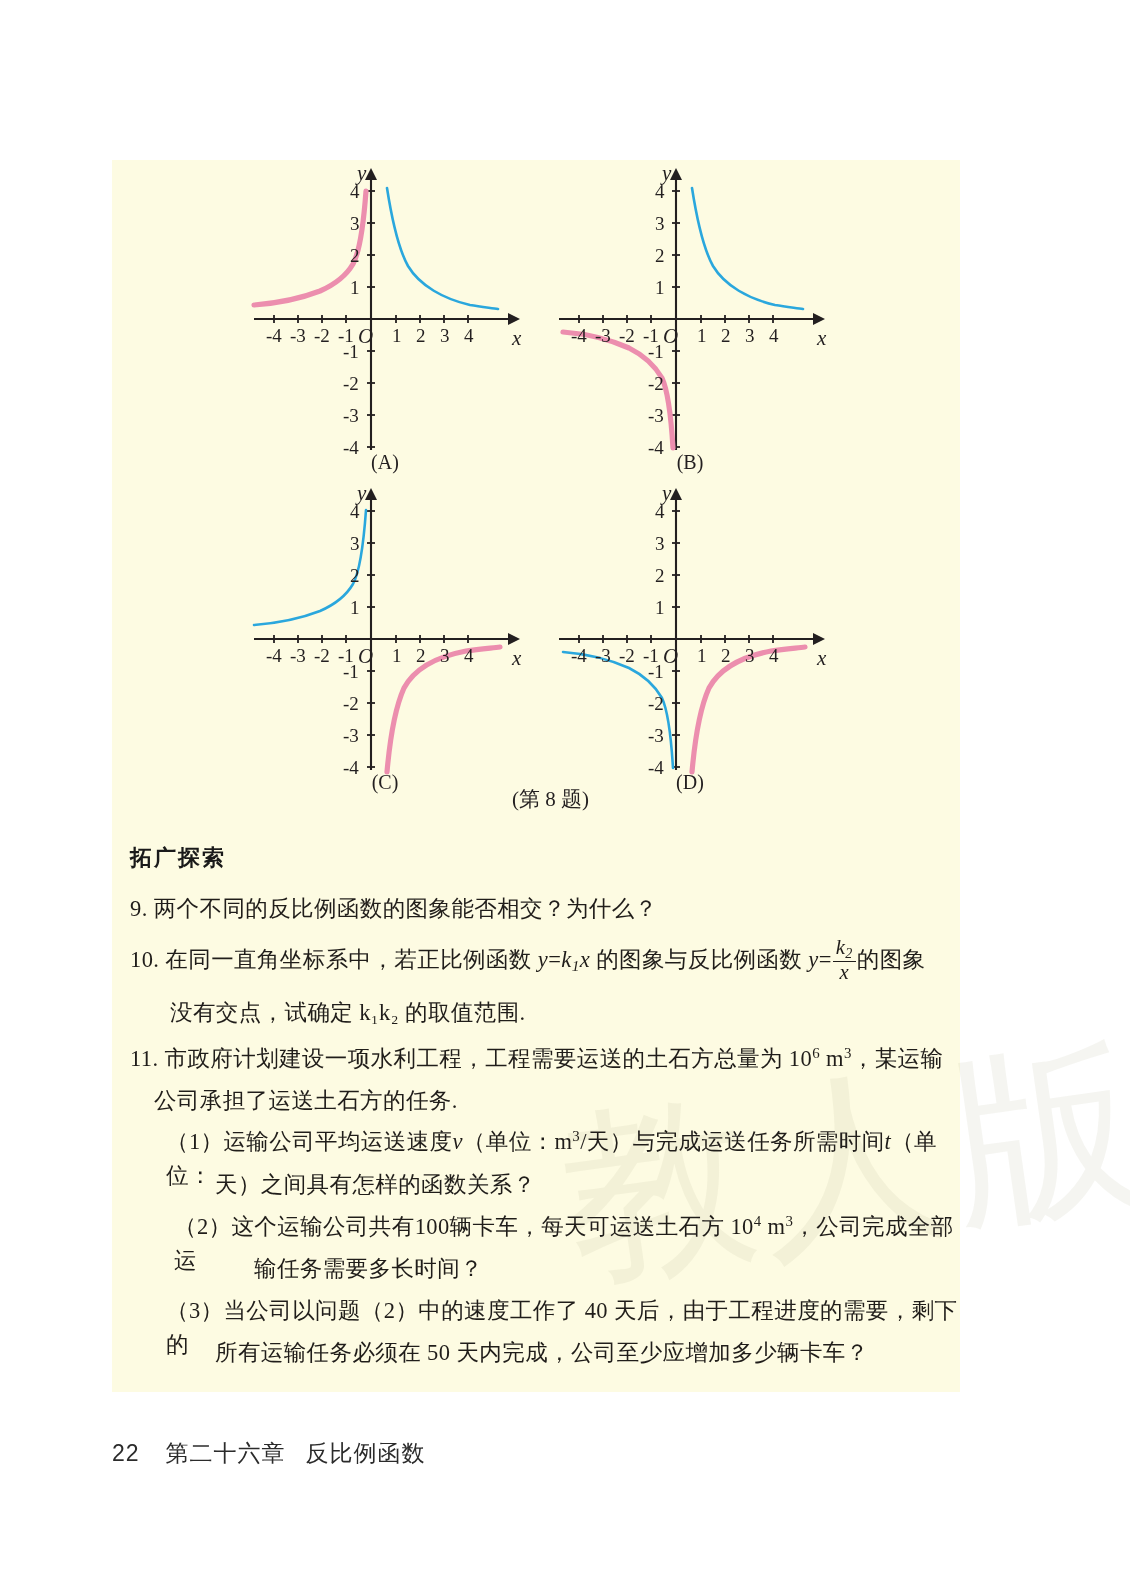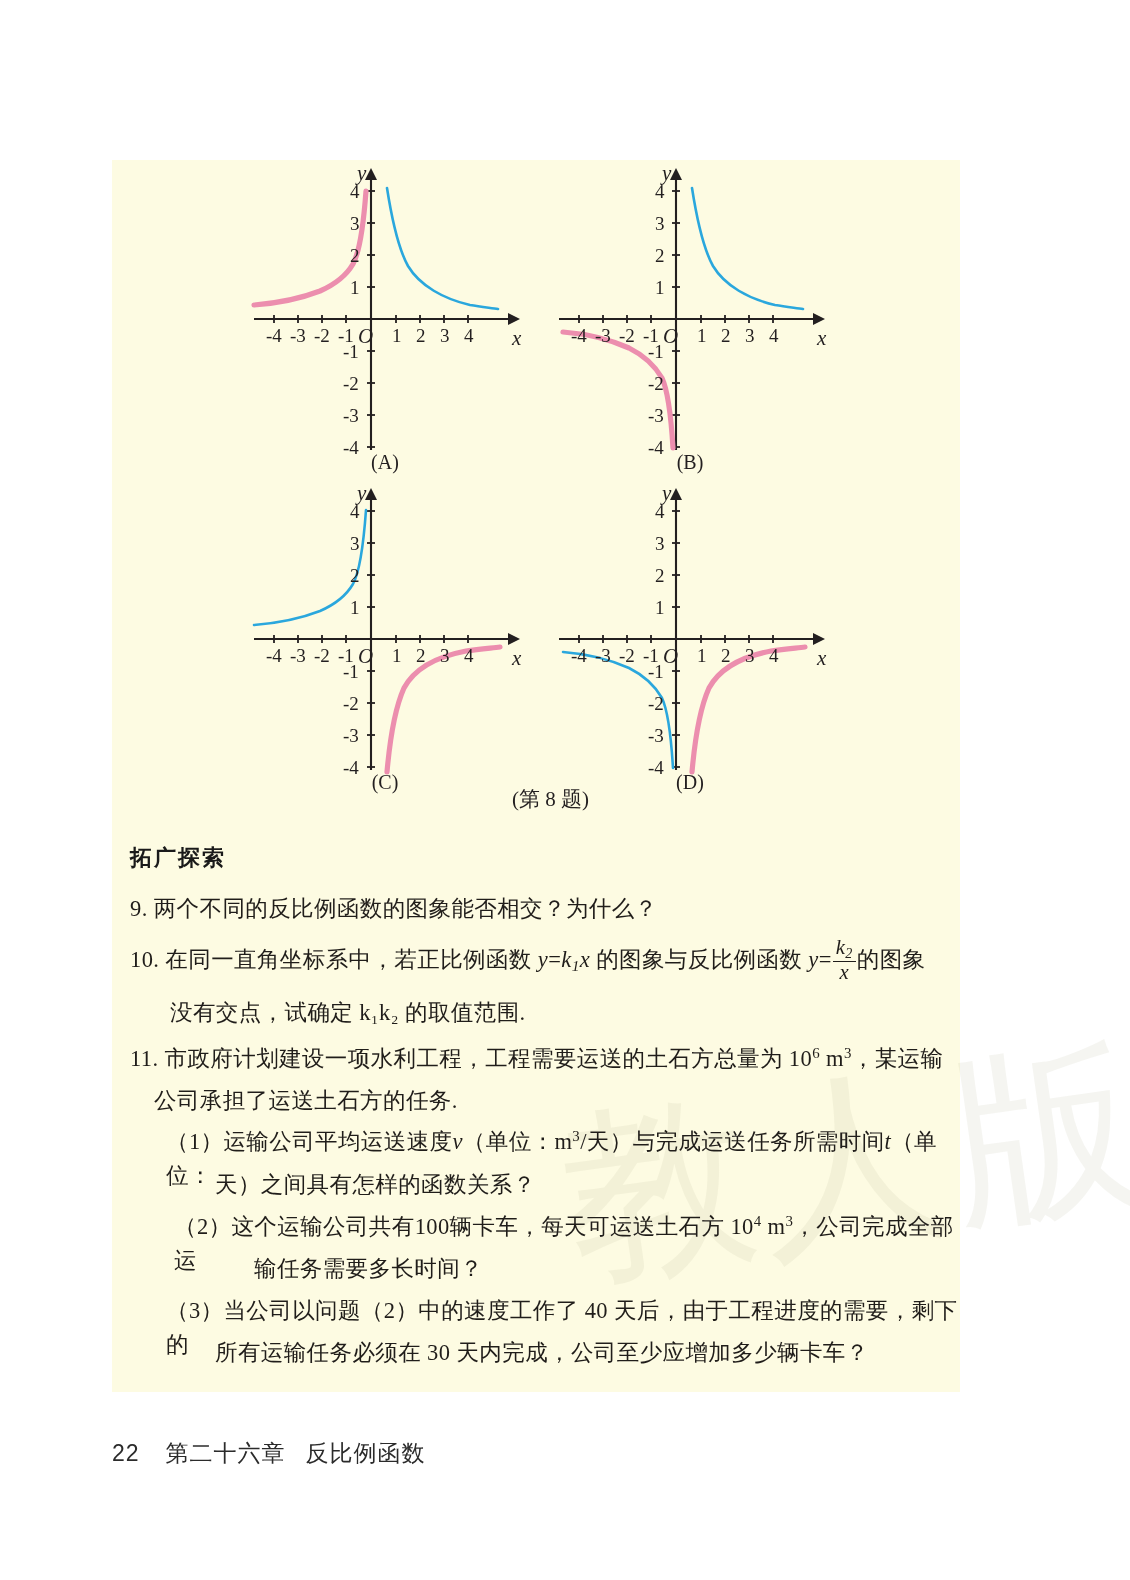--- a/index.html
+++ b/index.html
@@ -401,20 +401,20 @@
     <span>（2）</span><span>这个运输公司共有100辆卡车，每天可运送土石方 </span><span>10</span><span class="sup">4</span><span> m</span><span class="sup">3</span><span>，公司完成全部运</span>
   </div>
   <div class="qtext" id="s2b">
     <span>输任务需要多长时间？</span>
   </div>
 
   <div class="qtext" id="s3">
     <span>（3）</span><span>当公司以问题（2）中的速度工作了 40 天后，由于工程进度的需要，剩下的</span>
   </div>
   <div class="qtext" id="s3b">
-    <span>所有运输任务必须在 30 天内完成，公司至少应增加多少辆卡车？</span>
+    <span>所有运输任务必须在 50 天内完成，公司至少应增加多少辆卡车？</span>
   </div>
 
   <div id="footer">
     <span class="pg">22</span><span class="chap">第二十六章</span><span>反比例函数</span>
   </div>
 
 </div>
 
 </body></html>

